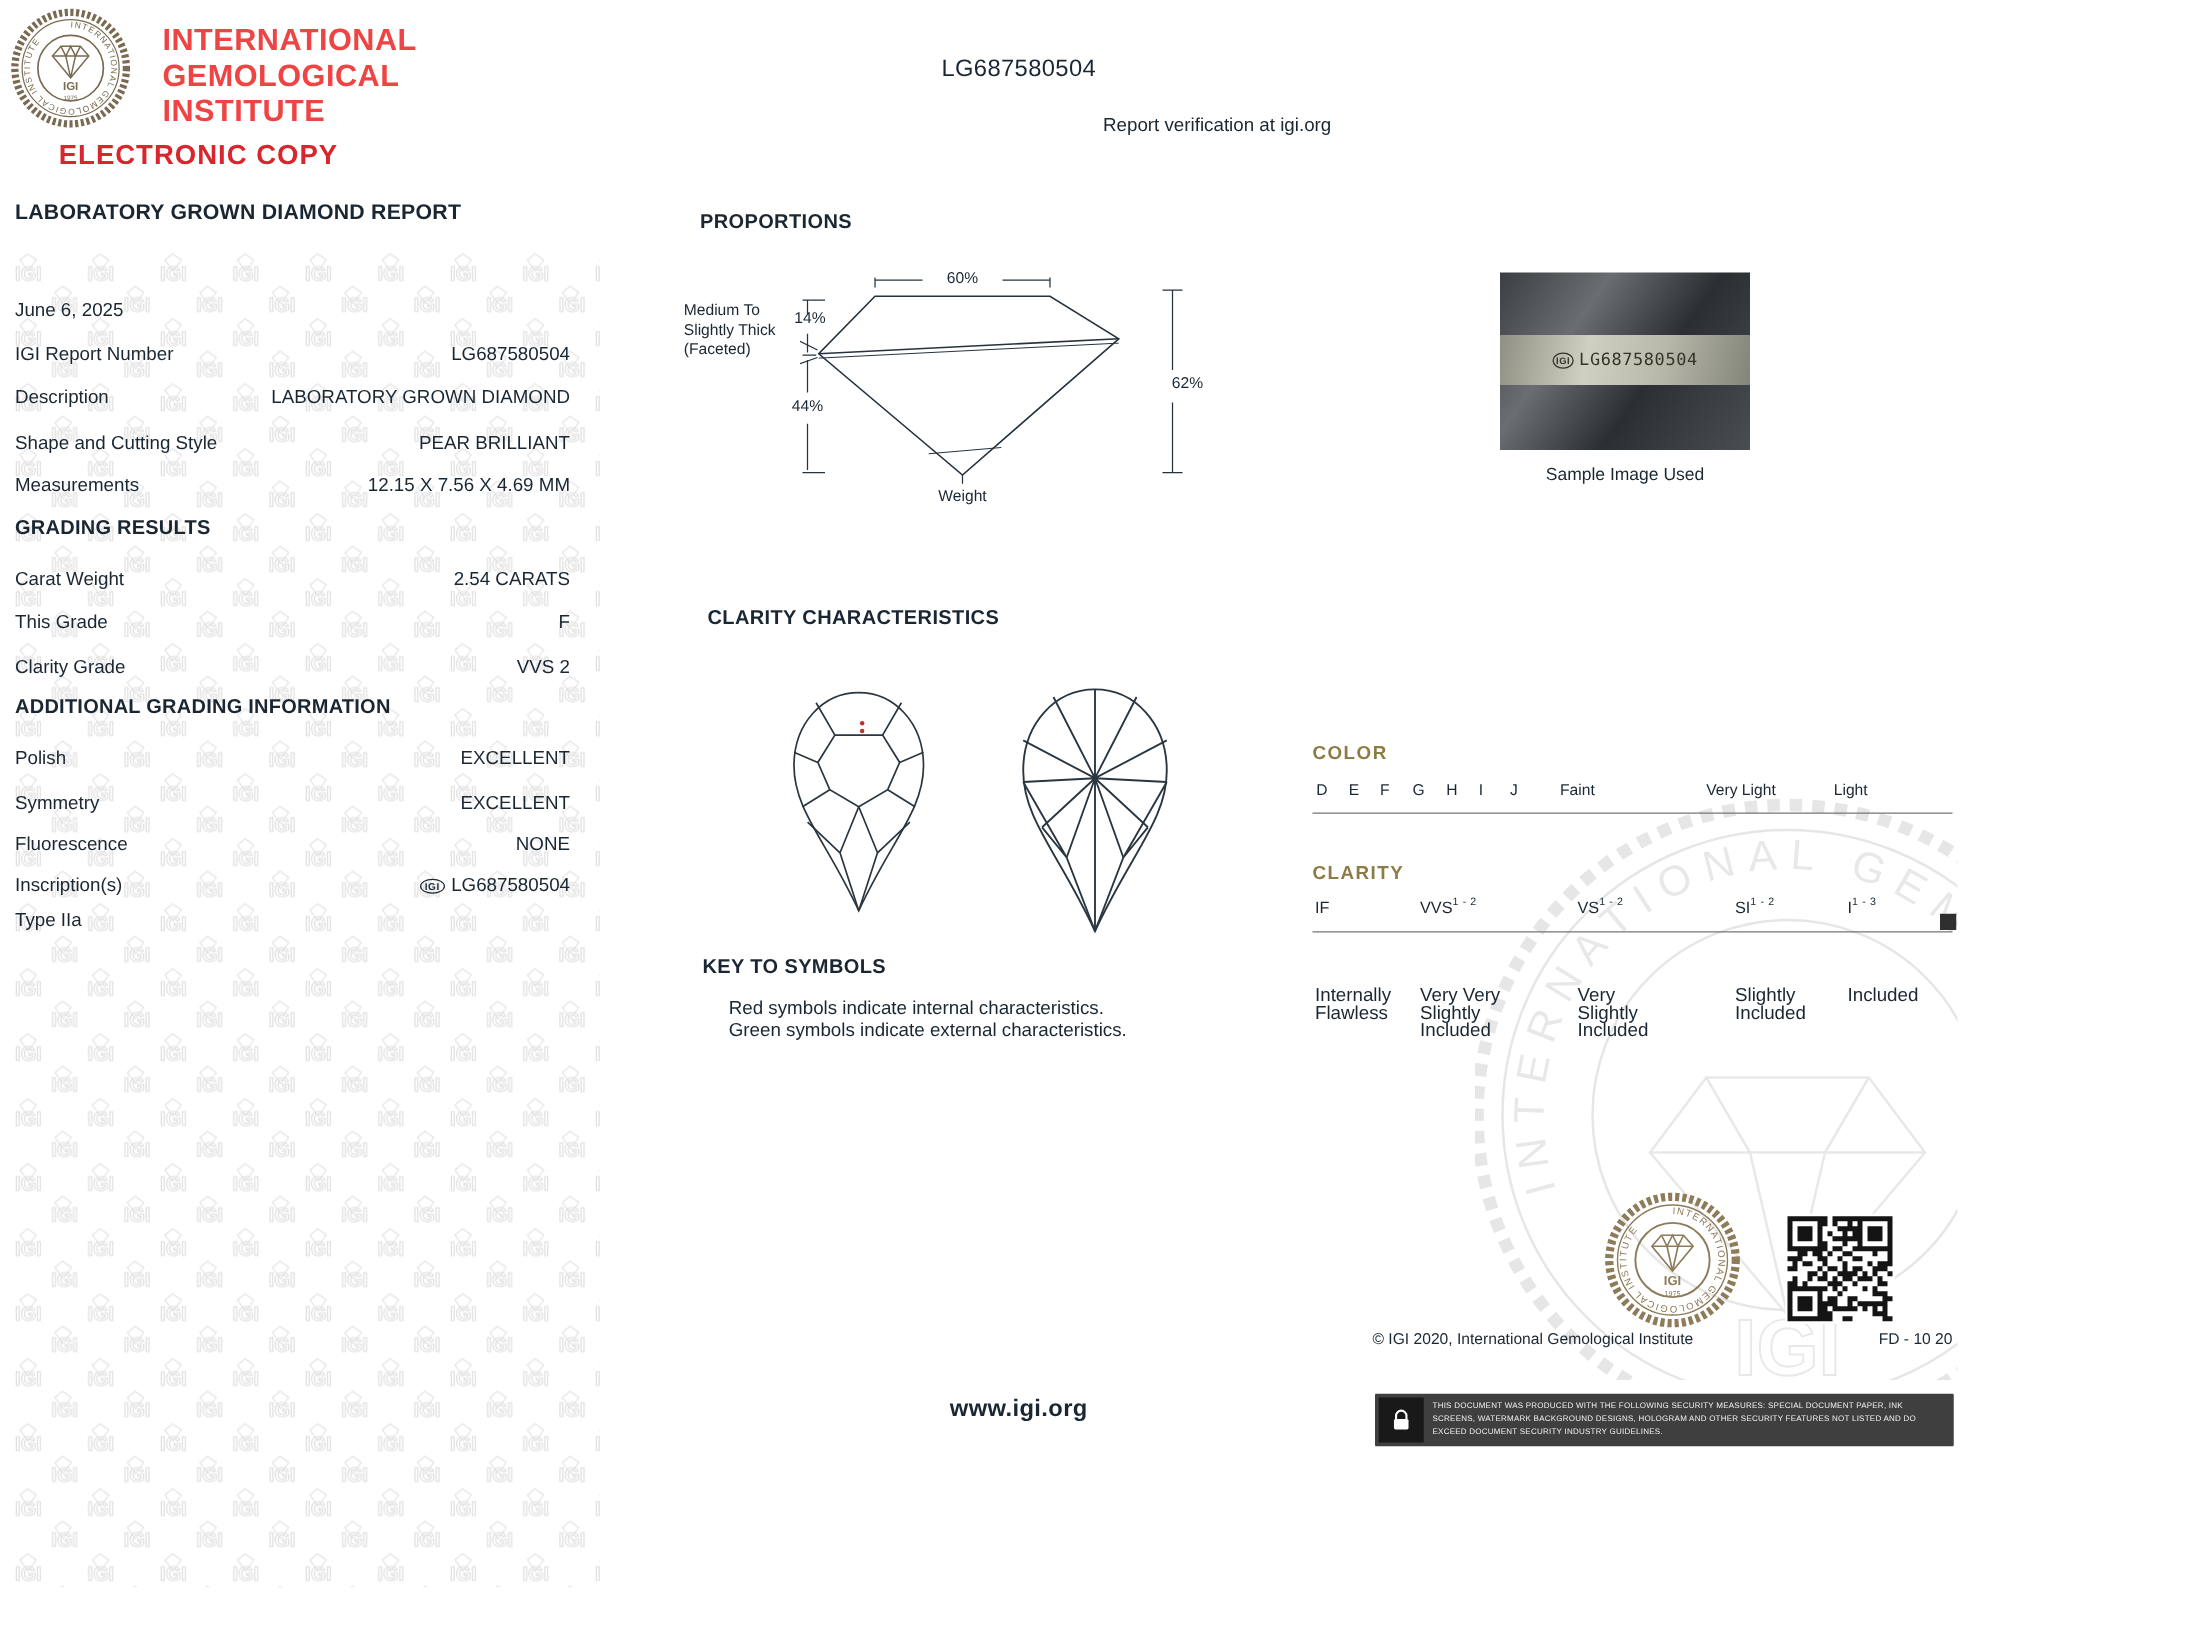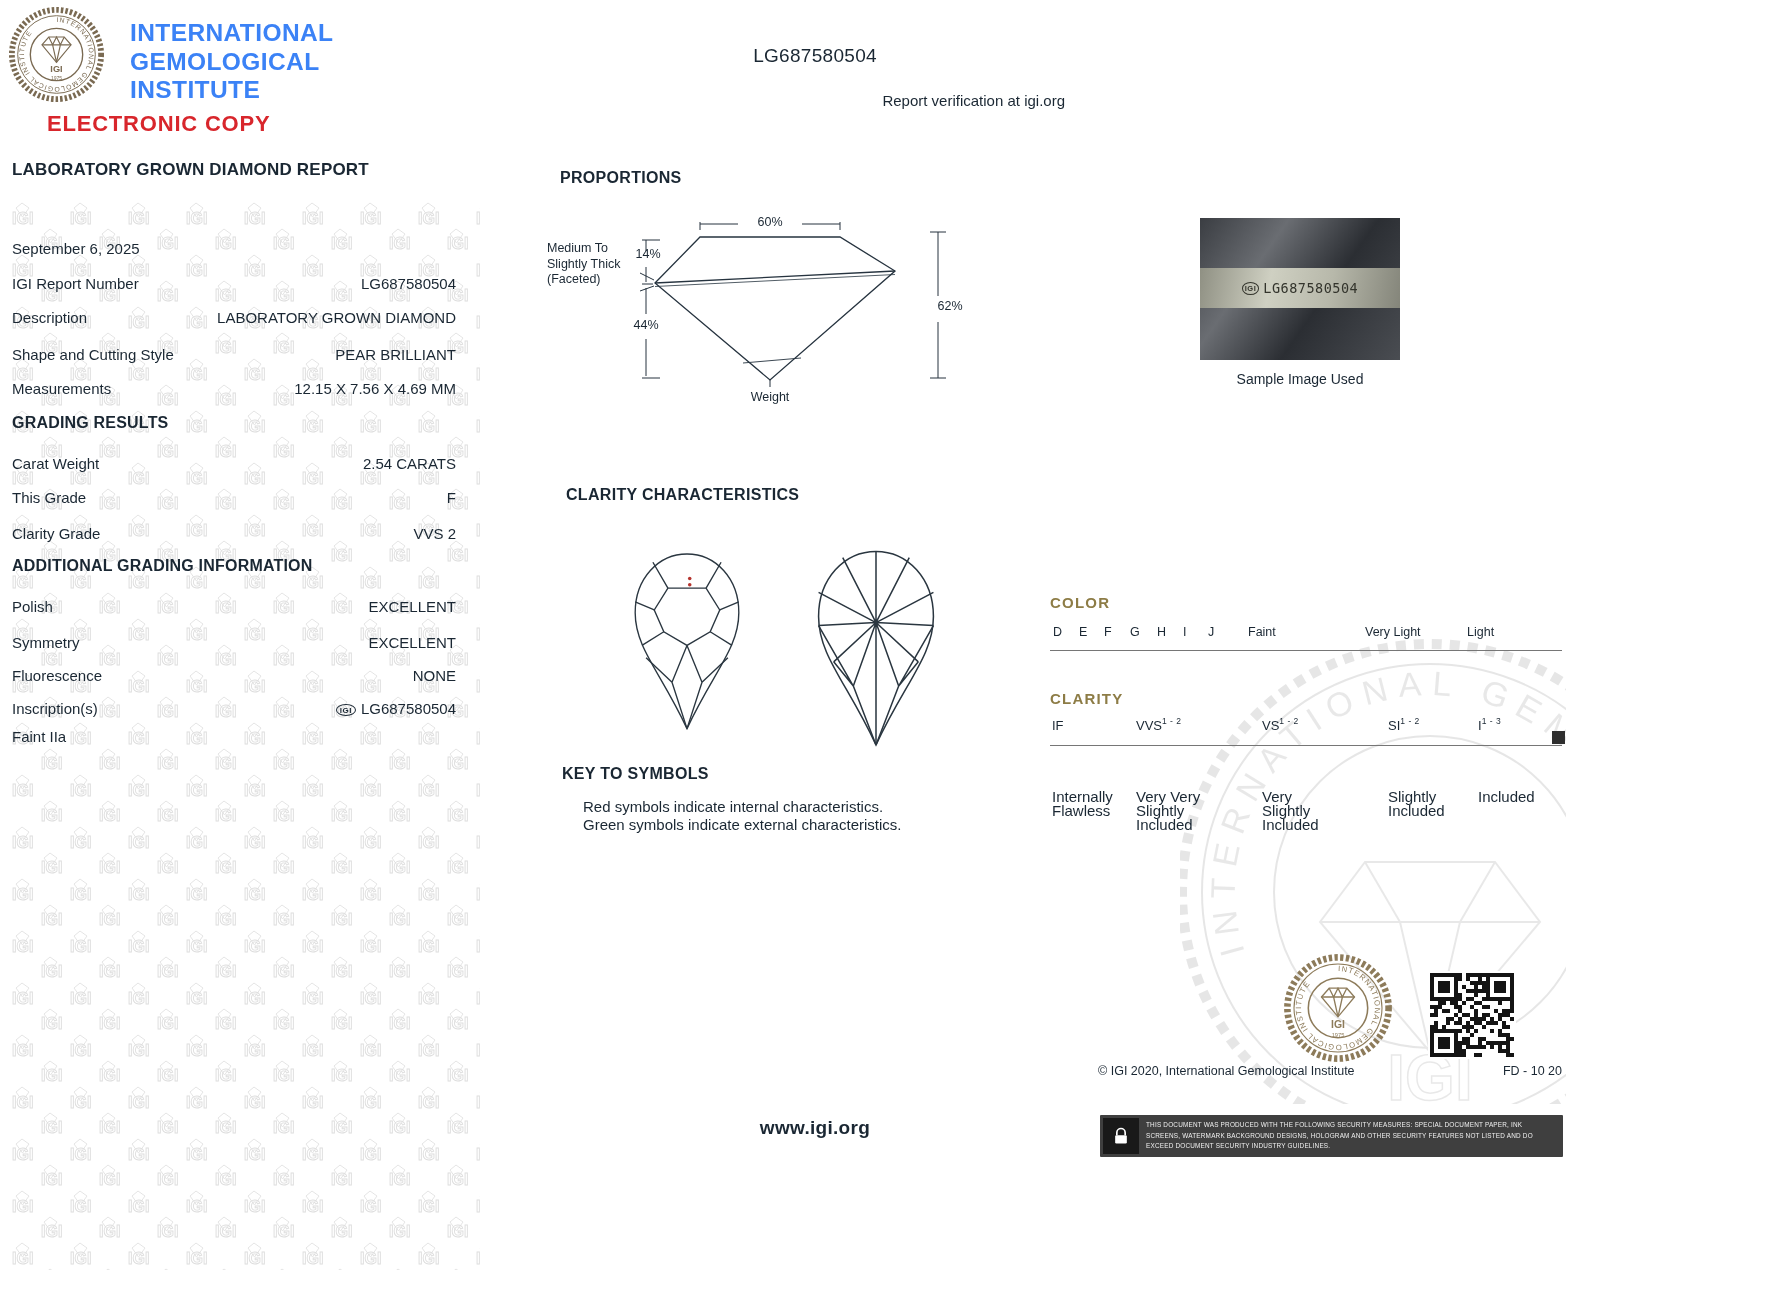--- a/index.html
+++ b/index.html
@@ -8,21 +8,21 @@
   .page *{box-sizing:border-box;}
 
   
   .wm-left-wrap{position:absolute;left:8px;top:198px;width:472px;height:1072px;}
   .wm-right-wrap{position:absolute;left:1180px;top:632px;width:386px;height:472px;overflow:hidden;opacity:.22;}
   .wm-right-wrap svg{position:absolute;left:-20px;top:-10px;}
 
   
   .logo-seal{position:absolute;left:8px;top:6px;}
   .org{position:absolute;left:130px;top:19px;font-size:24.5px;font-weight:700;
-       letter-spacing:.4px;line-height:28.5px;color:#3b82f6;}
+       letter-spacing:.4px;line-height:28.5px;color:#ef4444;}
   .ecopy{position:absolute;left:47px;top:111px;font-size:22px;font-weight:700;
          letter-spacing:.8px;color:#d8262c;}
   .center-head{position:absolute;left:565px;top:45px;width:500px;text-align:center;}
   .rep-num{font-size:19px;letter-spacing:.3px;}
   .verify{font-size:15px;margin-top:25px;text-align:right;}
   .doc-title{position:absolute;left:12px;top:160px;font-size:17px;font-weight:700;letter-spacing:.2px;}
 
   
   .lrow{position:absolute;left:12px;width:444px;display:flex;justify-content:space-between;
         align-items:baseline;font-size:15px;}
@@ -144,21 +144,21 @@
   <div class="ecopy">ELECTRONIC COPY</div>
 
   <div class="center-head">
     <div class="rep-num">LG687580504</div>
     <div class="verify">Report verification at igi.org</div>
   </div>
 
   <div class="doc-title">LABORATORY GROWN DIAMOND REPORT</div>
 
   <div class="lrow" style="top:240px">
-    <span>September 6, 2025</span>
+    <span>June 6, 2025</span>
   </div>
 
   <div class="lrow" style="top:275px">
     <span>IGI Report Number</span>
     <span class="val">LG687580504</span>
   </div>
   <div class="lrow" style="top:309px">
     <span>Description</span>
     <span class="val">LABORATORY GROWN DIAMOND</span>
   </div>
@@ -201,21 +201,21 @@
     <span class="val">NONE</span>
   </div>
   <div class="lrow" style="top:700px">
     <span>Inscription(s)</span>
     <span class="val">
       <span class="igi-glyph">IGI</span><span>LG687580504</span>
     </span>
   </div>
 
   <div class="comments">
-    <div>Faint IIa</div>
+    <div>Type IIa</div>
   </div>
 
   <div class="sec-title" style="left:560px;top:169px">PROPORTIONS</div>
 
   <svg class="prop-svg" width="320" height="185" viewBox="0 0 320 185">
     <g fill="none" stroke="#26333f" stroke-width="1.3">
       <path d="M60,27 L200,27 L255,61 L130,170 L15,73 Z"></path>
       <path d="M15,73 L255,61"></path>
       <path d="M15,76.5 L255,64.5" stroke-width="0.8"></path>
       <path d="M103,153 L161,148" stroke-width="0.9"></path>

